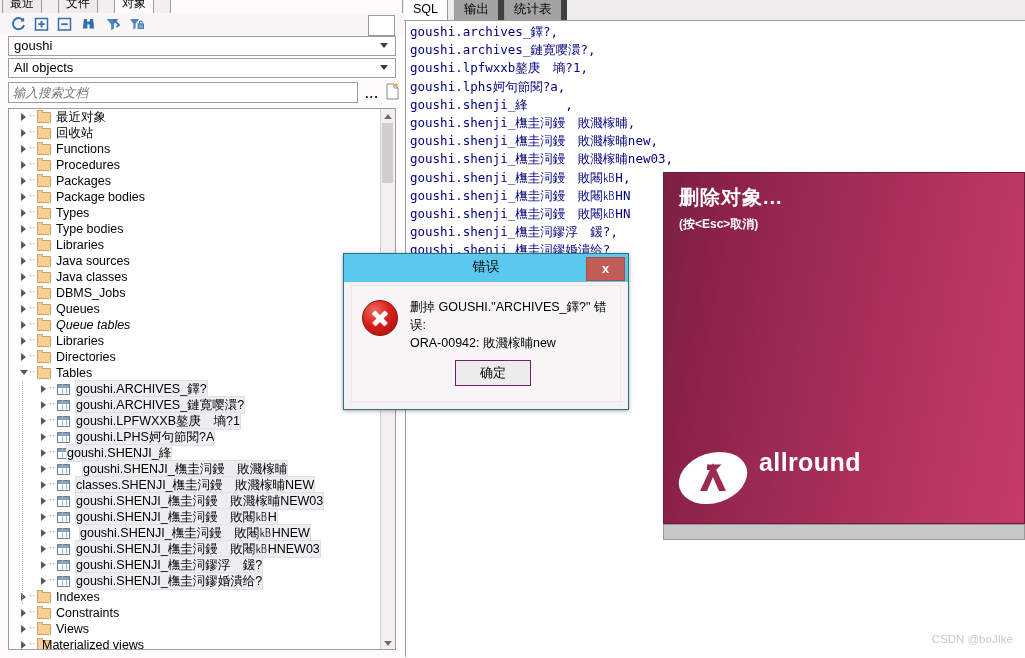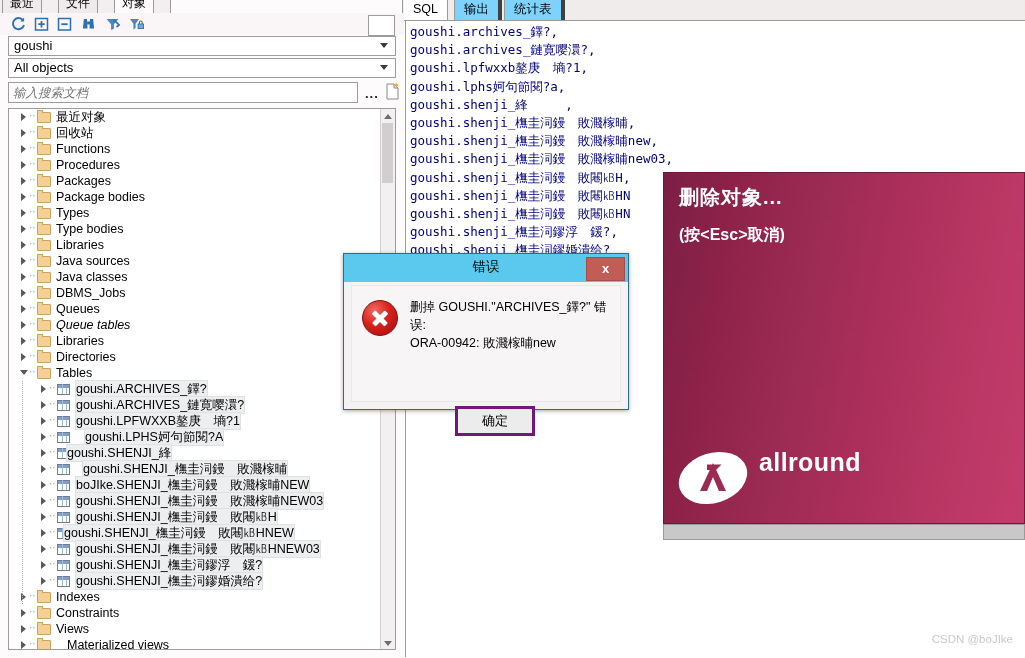--- a/index.html
+++ b/index.html
@@ -69,36 +69,36 @@
   #tree-vscroll .sb-btn.dn{bottom:0;}
   .sb-arrow{position:absolute;left:3px;width:0;height:0;}
   .sb-arrow.up{top:5px;border-left:4px solid transparent;border-right:4px solid transparent;border-bottom:5px solid #6d6d6d;}
   .sb-arrow.dn{top:5px;border-left:4px solid transparent;border-right:4px solid transparent;border-top:5px solid #6d6d6d;}
   #tree-thumb{position:absolute;left:1px;top:14px;width:11px;height:60px;background:#d2cdce;}
 
   
   #right-panel{position:absolute;left:404px;top:0;width:621px;height:658px;background:#ffffff;}
   #rtabstrip{position:absolute;left:0;top:0;width:621px;height:20px;background:#f0ecec;border-bottom:1px solid #9a9a9a;}
   .rtab{position:absolute;top:0;height:20px;line-height:19px;padding:0 9px;font-size:12.5px;
-        border-left:1px solid #9a9a9a;border-right:4px solid #404040;box-sizing:border-box;background:#7dd3fc;}
+        border-left:1px solid #9a9a9a;border-right:6px solid #404040;box-sizing:border-box;background:#a3a3a3;}
   .rtab.active{background:#fff;border-left:none;border-right:1px solid #9a9a9a;}
   #rtab0{left:0;}
   #rtab1{left:50px;}
   #rtab2{left:100px;}
 
   #sqlbox{position:absolute;left:1px;top:21px;width:619px;height:636px;background:#fff;border-left:1px solid #9a9a9a;box-sizing:border-box;}
   #sqltext{position:absolute;left:4px;top:2px;width:560px;
       font-family:"DejaVu Sans Mono","Liberation Mono",monospace;font-size:12.5px;color:#00007f;line-height:18.2px;white-space:pre;}
 
   
   #splash{position:absolute;left:663px;top:172px;width:362px;height:352px;
     background:linear-gradient(100deg,#7c1f45 0%,#8e2248 18%,#9c2b53 38%,#ab2f5a 58%,#b93663 78%,#c43c6b 100%);
     box-shadow:0 0 0 1px #6d1b3c inset;}
   #splash-title{position:absolute;left:16px;top:12px;font-size:20px;font-weight:bold;color:#fff;letter-spacing:1px;}
-  #splash-sub{position:absolute;left:16px;top:44px;font-size:16px;font-weight:bold;color:#fff;margin-top:9px;}
+  #splash-sub{position:absolute;left:16px;top:44px;font-size:12px;font-weight:bold;color:#fff;}
   #logo{position:absolute;left:14px;top:275px;width:330px;height:62px;}
   #logo-mark{position:absolute;left:0;top:4px;width:72px;height:54px;}
   #logo-text{position:absolute;left:82px;top:2px;color:#fff;font-size:25px;line-height:27px;font-weight:bold;letter-spacing:0.4px;}
   #splash-bottombar{position:absolute;left:663px;top:524px;width:362px;height:16px;background:#c8c8c8;border:1px solid #9a9a9a;box-sizing:border-box;}
 
   
   #watermark{position:absolute;right:12px;bottom:13px;font-size:11.5px;color:#c9c9c9;}
 
   
   #dialog{position:absolute;left:343px;top:253px;width:284px;height:155px;background:#f4f2f3;
@@ -109,21 +109,21 @@
      border:1px solid #a84d48;color:#fff;font-size:13px;font-weight:bold;text-align:center;line-height:21px;cursor:pointer;}
   #dlg-body{position:absolute;left:7px;top:31px;right:7px;bottom:7px;background:#f7f5f6;border:1px solid #ebe7e8;}
   #dlg-erricon{position:absolute;left:10px;top:14px;width:34px;height:34px;border-radius:50%;
      background:radial-gradient(circle at 34% 28%,#f06a63 0%,#d8201c 45%,#9c0f0c 100%);
      border:1px solid #8c0d0a;}
   #dlg-erricon:before,#dlg-erricon:after{content:"";position:absolute;left:8px;top:15px;width:18px;height:4.5px;background:#fff;border-radius:1px;}
   #dlg-erricon:before{transform:rotate(45deg);}
   #dlg-erricon:after{transform:rotate(-45deg);}
   #dlg-msg{position:absolute;left:58px;top:12px;right:8px;font-size:12.5px;line-height:18px;color:#000;}
   #dlg-ok{position:absolute;left:103px;top:74px;width:74px;height:24px;background:#ececec;
-     border:3px solid #701a75;font-size:13px;text-align:center;line-height:23px;cursor:pointer;margin-top:46px;}
+     border:1px solid #701a75;font-size:13px;text-align:center;line-height:23px;cursor:pointer;}
 </style>
 </head>
 <body>
 
 <div id="left-panel">
 
   <div id="tabstrip">
     <div class="ltab" id="ltab0"><span>最近</span></div>
     <div class="ltab" id="ltab1"><span>文件</span></div>
     <div class="ltab active" id="ltab2"><span>对象</span></div>
@@ -299,57 +299,57 @@
         <div class="trow">
           <span class="exp" style="left: 30px;"></span>
           <span class="dots" style="left: 40px;">··</span>
           <span class="tableicon" style="left: 48px;"></span>
           <span class="tlabel sel" style="left: 67px;">goushi.LPFWXXB鏊庚　墒?1</span>
         </div>
         <div class="trow">
           <span class="exp" style="left: 30px;"></span>
           <span class="dots" style="left: 40px;">··</span>
           <span class="tableicon" style="left: 48px;"></span>
-          <span class="tlabel sel" style="left: 76px;">goushi.LPHS妸句節閱?A</span>
+          <span class="tlabel sel" style="left: 67px;">goushi.LPHS妸句節閱?A</span>
         </div>
         <div class="trow">
           <span class="exp" style="left: 30px;"></span>
           <span class="dots" style="left: 40px;">··</span>
           <span class="tableicon" style="left: 48px;"></span>
           <span class="tlabel sel" style="left: 58px;">goushi.SHENJI_綘</span>
         </div>
         <div class="trow">
           <span class="exp" style="left: 30px;"></span>
           <span class="dots" style="left: 40px;">··</span>
           <span class="tableicon" style="left: 48px;"></span>
           <span class="tlabel sel" style="left: 74px;">goushi.SHENJI_橅圭泀鏝　敗濺榢晡</span>
         </div>
         <div class="trow">
           <span class="exp" style="left: 30px;"></span>
           <span class="dots" style="left: 40px;">··</span>
           <span class="tableicon" style="left: 48px;"></span>
-          <span class="tlabel sel" style="left: 67px;">boJIke.SHENJI_橅圭泀鏝　敗濺榢晡NEW</span>
+          <span class="tlabel sel" style="left: 67px;">classes.SHENJI_橅圭泀鏝　敗濺榢晡NEW</span>
         </div>
         <div class="trow">
           <span class="exp" style="left: 30px;"></span>
           <span class="dots" style="left: 40px;">··</span>
           <span class="tableicon" style="left: 48px;"></span>
           <span class="tlabel sel" style="left: 67px;">goushi.SHENJI_橅圭泀鏝　敗濺榢晡NEW03</span>
         </div>
         <div class="trow">
           <span class="exp" style="left: 30px;"></span>
           <span class="dots" style="left: 40px;">··</span>
           <span class="tableicon" style="left: 48px;"></span>
           <span class="tlabel sel" style="left: 67px;">goushi.SHENJI_橅圭泀鏝　敗闀㎅H</span>
         </div>
         <div class="trow">
           <span class="exp" style="left: 30px;"></span>
           <span class="dots" style="left: 40px;">··</span>
           <span class="tableicon" style="left: 48px;"></span>
-          <span class="tlabel sel" style="left: 55px;">goushi.SHENJI_橅圭泀鏝　敗闀㎅HNEW</span>
+          <span class="tlabel sel" style="left: 71px;">goushi.SHENJI_橅圭泀鏝　敗闀㎅HNEW</span>
         </div>
         <div class="trow">
           <span class="exp" style="left: 30px;"></span>
           <span class="dots" style="left: 40px;">··</span>
           <span class="tableicon" style="left: 48px;"></span>
           <span class="tlabel sel" style="left: 67px;">goushi.SHENJI_橅圭泀鏝　敗闀㎅HNEW03</span>
         </div>
         <div class="trow">
           <span class="exp" style="left: 30px;"></span>
           <span class="dots" style="left: 40px;">··</span>
@@ -377,21 +377,21 @@
         <div class="trow">
           <span class="exp" style="left: 10px;"></span>
           <span class="dots" style="left: 20px;">··</span>
           <span class="folder" style="left: 28px;"></span>
           <span class="tlabel" style="left: 47px;">Views</span>
         </div>
         <div class="trow">
           <span class="exp" style="left: 10px;"></span>
           <span class="dots" style="left: 20px;">··</span>
           <span class="folder" style="left: 28px;"></span>
-          <span class="tlabel" style="left: 58px;">Materialized views</span>
+          <span class="tlabel" style="left: 33px;">Materialized views</span>
         </div>
         <div class="guide" style="top: 272px; height: 224px;"></div>
       </div>
     <div id="tree-vscroll">
       <div class="sb-btn up">
           <span class="sb-arrow up"></span>
         </div>
       <div id="tree-thumb"></div>
       <div class="sb-btn dn">
           <span class="sb-arrow dn"></span>

